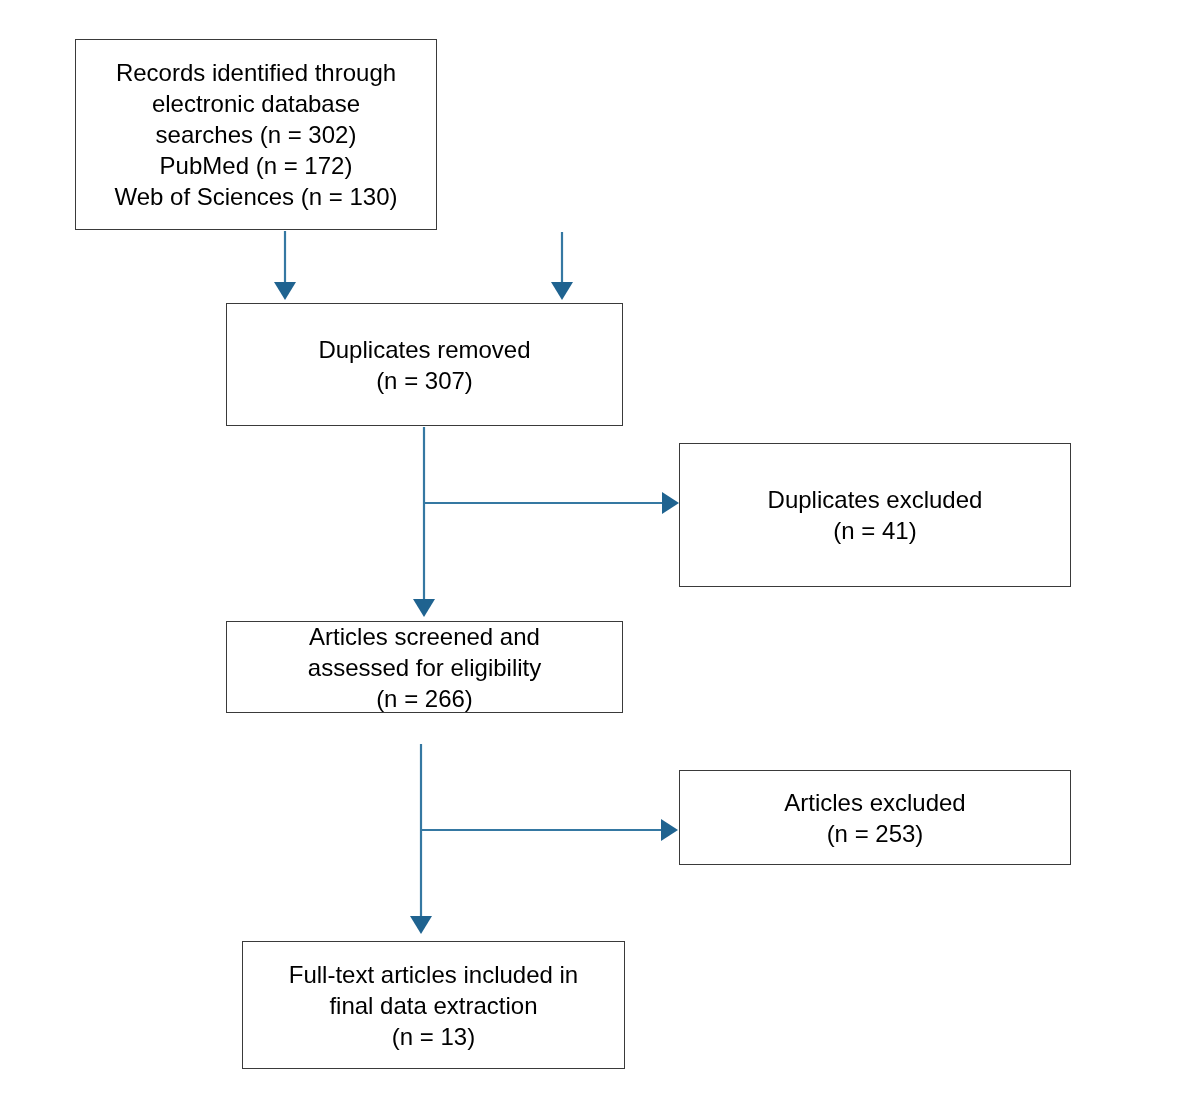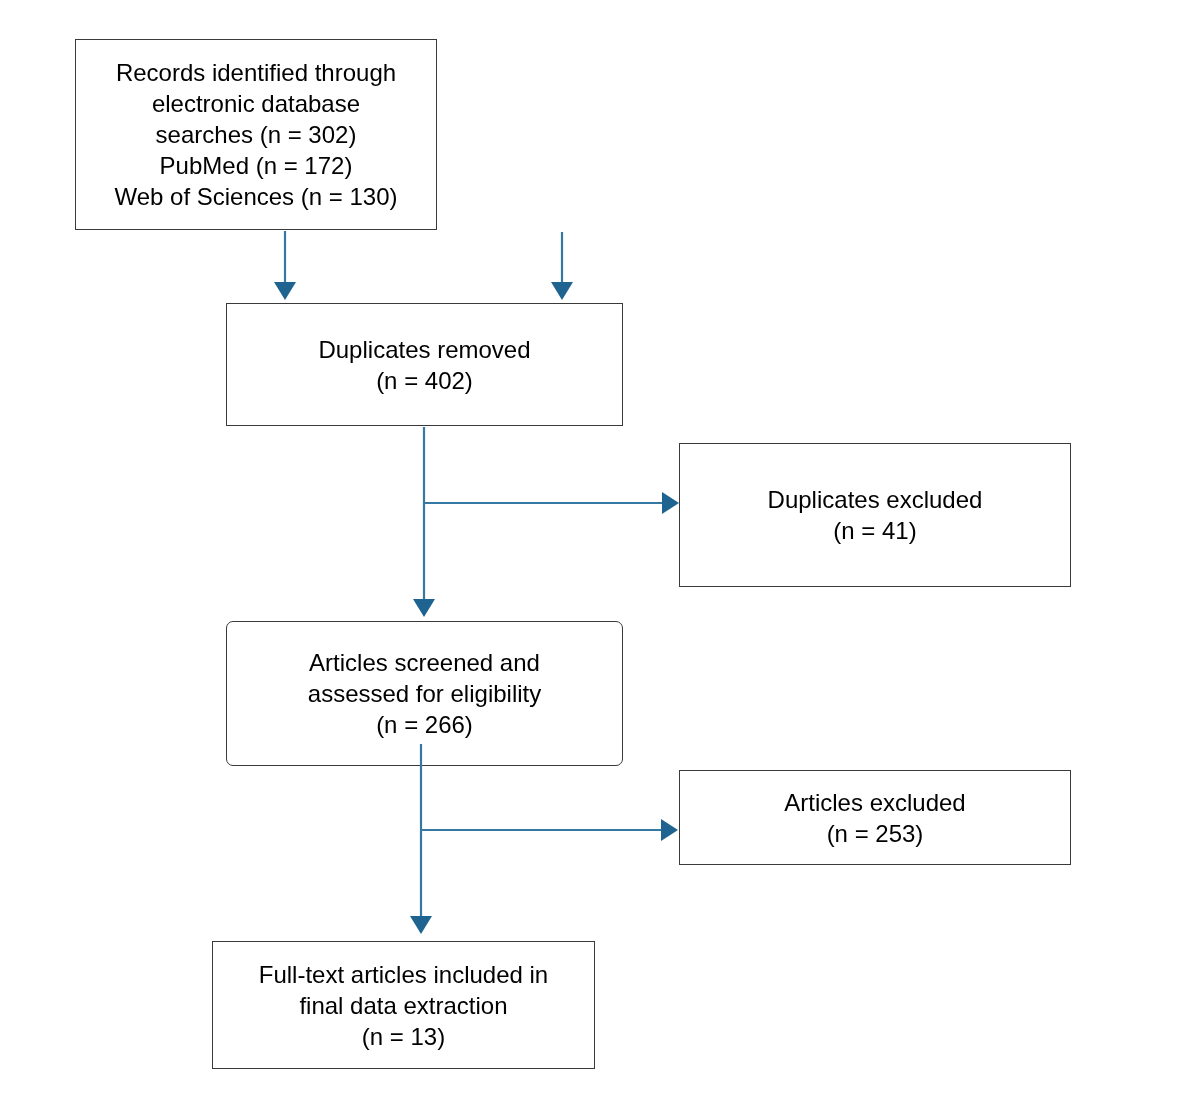--- a/index.html
+++ b/index.html
@@ -58,40 +58,40 @@
     <span class="box-text">Records identified through
 electronic database
 searches (n = 302)
 PubMed (n = 172)
 Web of Sciences (n = 130)</span>
   </div>
 
 
   <div class="box" style="left:226px; top:303px; width:397px; height:123px;">
     <span class="box-text">Duplicates removed
-(n = 402)</span>
+(n = 307)</span>
   </div>
 
   <div class="box" style="left:679px; top:443px; width:392px; height:144px;">
     <span class="box-text">Duplicates excluded
 (n = 41)</span>
   </div>
 
-  <div class="box" style="left:226px; top:621px; width:397px; height:145px;border-radius:7px;">
+  <div class="box" style="left:226px; top:621px; width:397px; height:92px;">
     <span class="box-text">Articles screened and
 assessed for eligibility
 (n = 266)</span>
   </div>
 
   <div class="box" style="left:679px; top:770px; width:392px; height:95px;">
     <span class="box-text">Articles excluded
 (n = 253)</span>
   </div>
 
-  <div class="box" style="left:212px; top:941px; width:383px; height:128px;">
+  <div class="box" style="left:242px; top:941px; width:383px; height:128px;">
     <span class="box-text">Full-text articles included in
 final data extraction
 (n = 13)</span>
   </div>
 
   <svg class="arrows" viewBox="0 0 1182 1096">
 
     <g>
       <line x1="285" y1="231" x2="285" y2="283"></line>
       <polygon points="274,282 296,282 285,300"></polygon>

